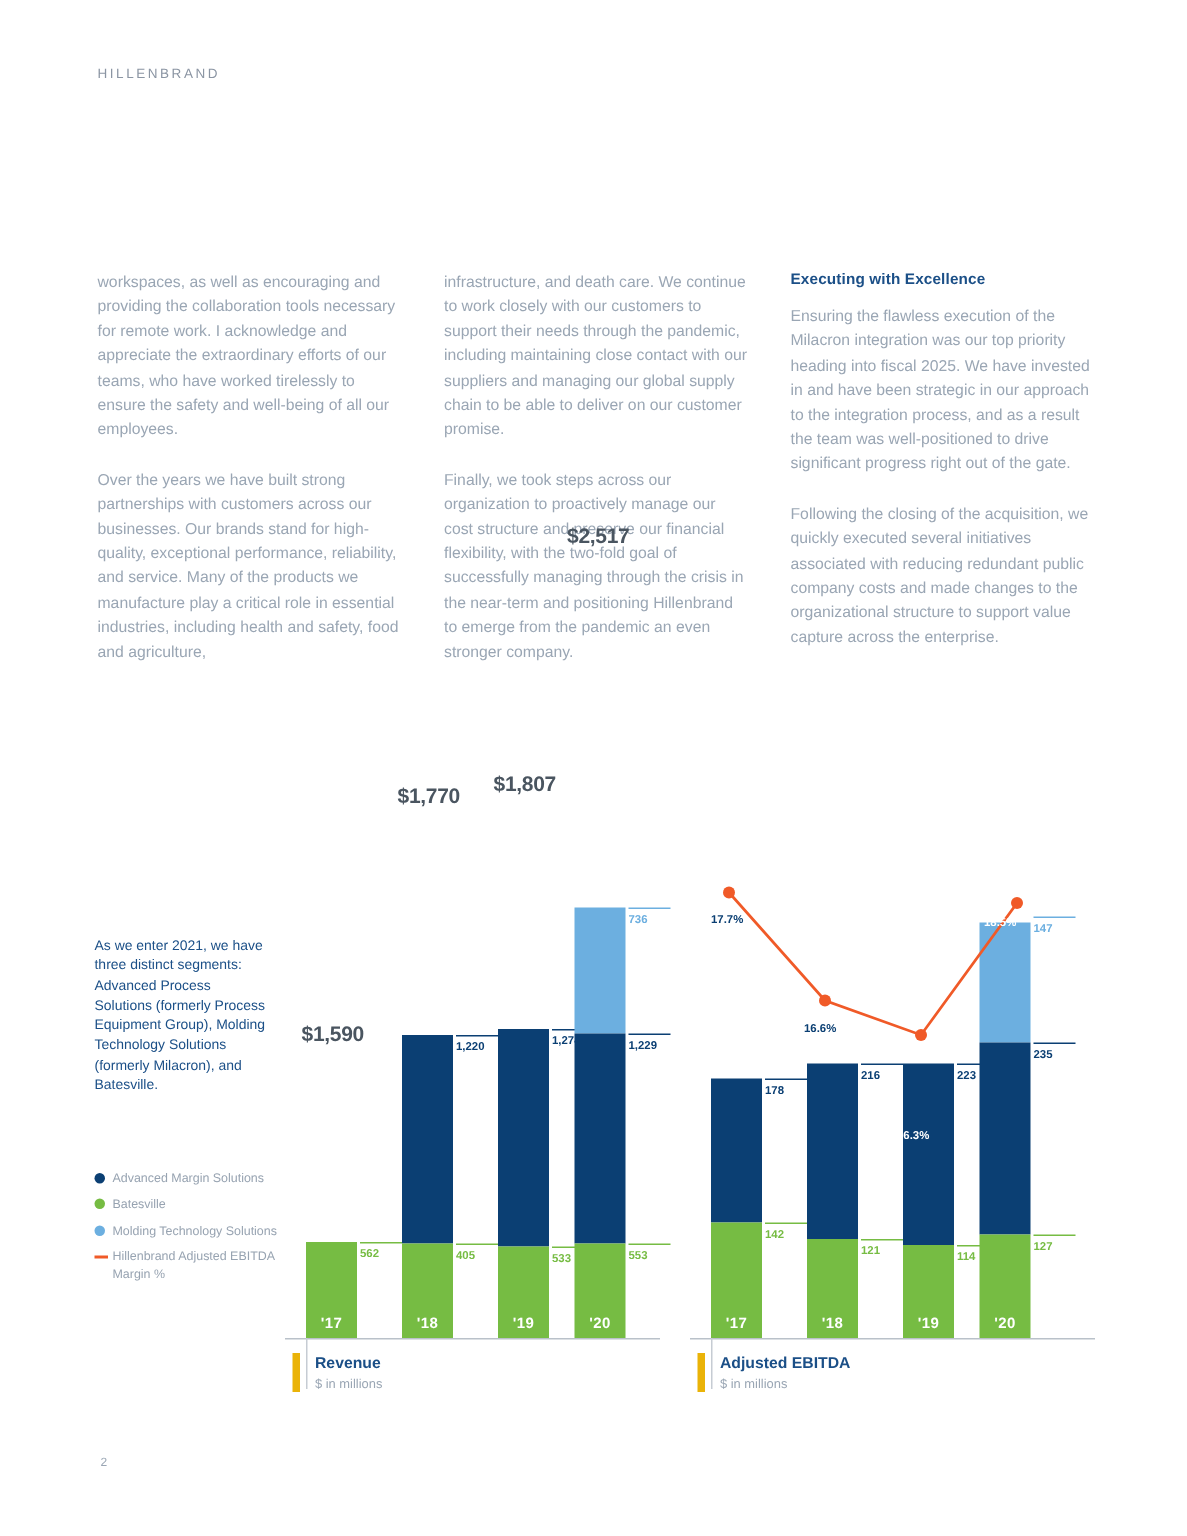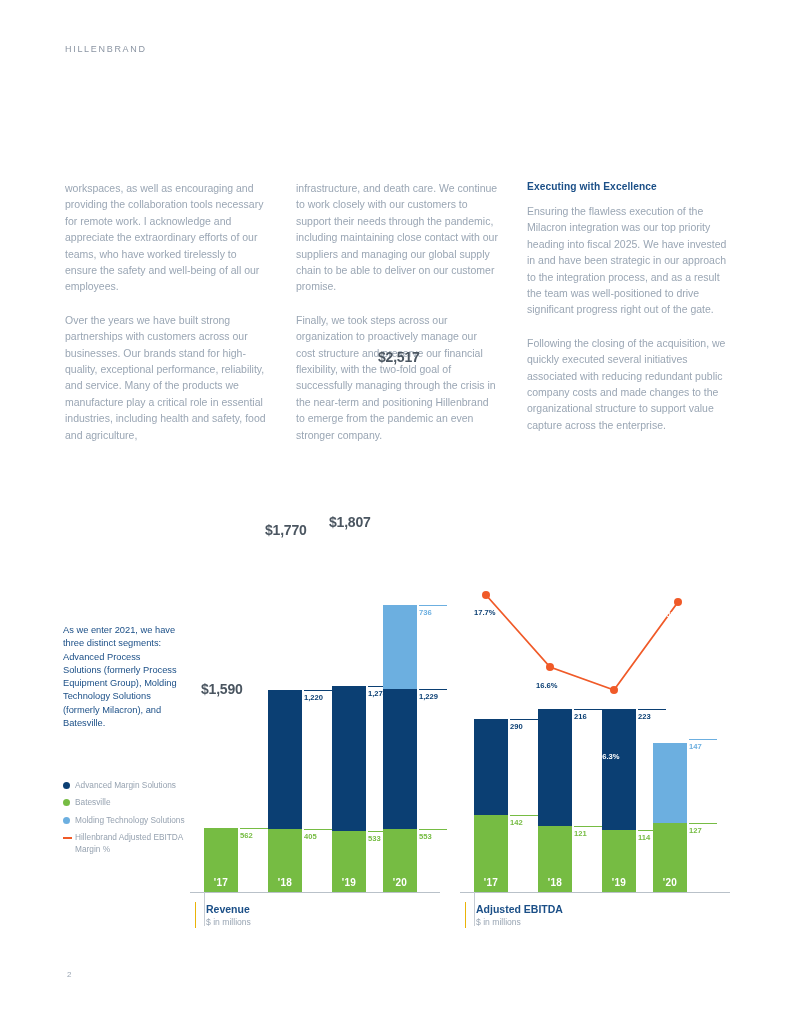--- a/index.html
+++ b/index.html
@@ -97,21 +97,21 @@
   
   .overlay{position:absolute;inset:0;pointer-events:none;}
   .pct{
     position:absolute;font-size:7.6px;font-weight:bold;white-space:nowrap;
   }
   .pct.dark{color:#0b3f73;}
   .pct.light{color:#ffffff;margin-top:48px;}
 
   
   .caption{
-    position:absolute;top:362px;padding-left:10px;border-left:1px solid #eab308;
+    position:absolute;top:362px;padding-left:10px;border-left:5px solid #eab308;
   }
   .caption .ttl{font-size:10.5px;font-weight:bold;color:#1b4f87;line-height:14px;}
   .caption .sub{font-size:8.6px;color:#9aa6b4;line-height:12px;}
 
   .pageno{
     position:absolute;left:67px;top:970px;font-size:8px;color:#9aa6b4;
   }
 </style>
 </head>
 <body>
@@ -242,21 +242,21 @@
     </div>
 
     <div class="panel right">
       <div class="axis"></div>
       <div class="axis-tick"></div>
 
       <div class="bar" style="left:14px">
         <div class="seg nav" style="height:96px">
           <div class="callout nav" style="top:0px">
             <span class="rule"></span>
-            <span>290</span>
+            <span>178</span>
           </div>
         </div>
         <div class="seg grn" style="height:77px">
           <div class="callout grn" style="top:0px">
             <span class="rule"></span>
             <span>142</span>
           </div>
           <span class="yearlbl">'17</span>
         </div>
       </div>
@@ -291,20 +291,26 @@
           </div>
           <span class="yearlbl">'19</span>
         </div>
       </div>
 
       <div class="bar" style="left:193px">
         <div class="seg sky" style="height:80px">
           <div class="callout sky" style="top:-4px">
             <span class="rule"></span>
             <span>147</span>
+          </div>
+        </div>
+        <div class="seg nav" style="height:128px">
+          <div class="callout nav" style="top:0px">
+            <span class="rule"></span>
+            <span>235</span>
           </div>
         </div>
         <div class="seg grn" style="height:69px">
           <div class="callout grn" style="top:0px">
             <span class="rule"></span>
             <span>127</span>
           </div>
           <span class="yearlbl">'20</span>
         </div>
       </div>

